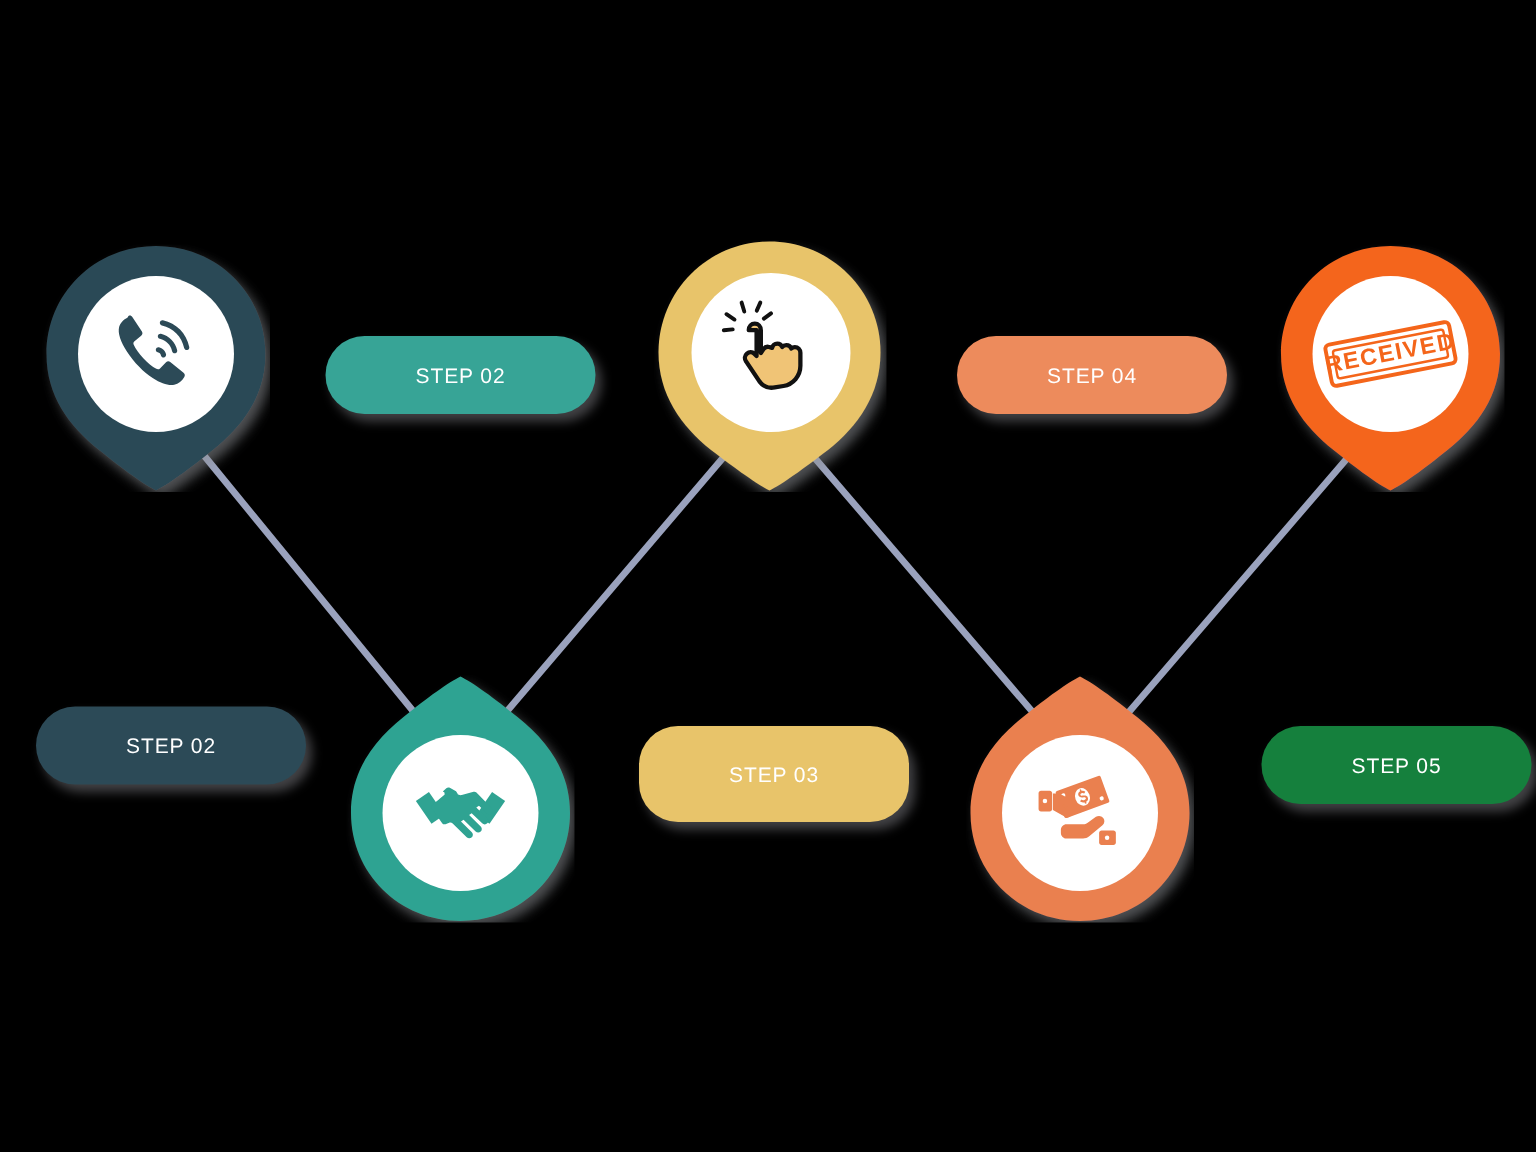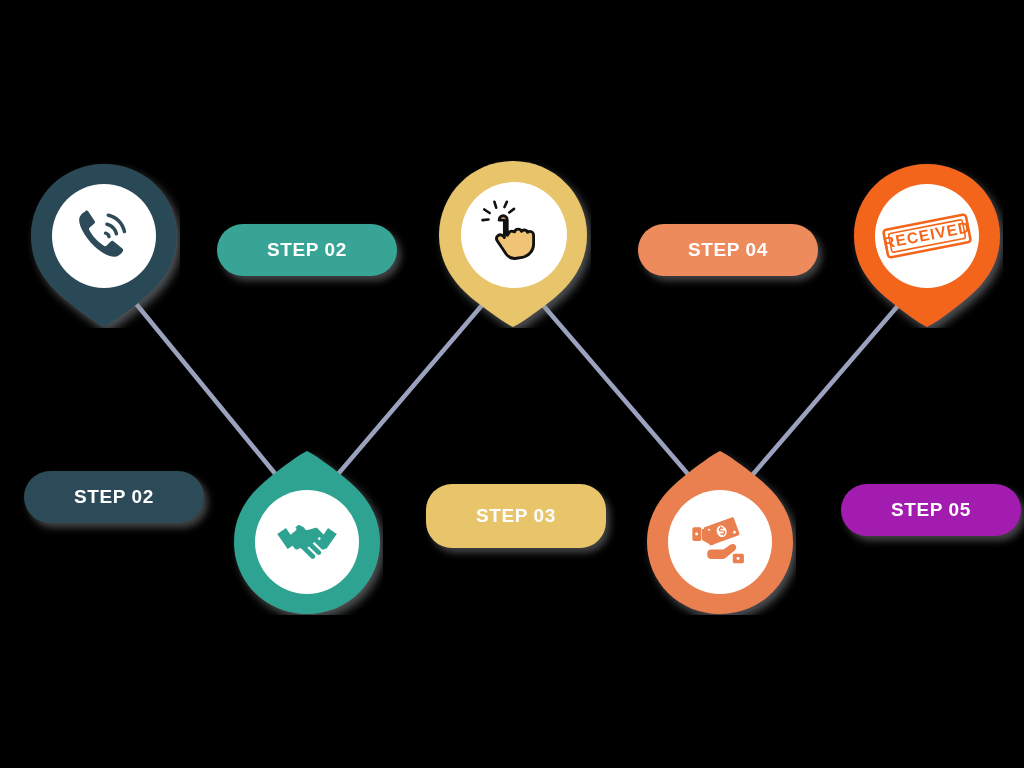--- a/index.html
+++ b/index.html
@@ -26,22 +26,22 @@
   }
 
   
   .pill {
     position: absolute;
     display: flex;
     align-items: center;
     justify-content: center;
     border-radius: 26px;
     color: #ffffff;
-    font-weight: bold;
-    font-size: 19px;
+    font-weight: normal;
+    font-size: 14px;
     letter-spacing: 0.6px;
     box-shadow: 4px 5px 7px rgba(120,120,125,0.55);
     white-space: nowrap;
   }
 
   
   .pin {
     position: absolute;
   }
   .pin-shape {
@@ -193,17 +193,17 @@
   </div>
 
   <div class="pill" id="pill-3" style="left: 426px; top: 484px; width: 180px; height: 64px; background: rgb(232, 196, 106); color: rgb(255, 255, 255);">
     <span>STEP 03</span>
   </div>
 
   <div class="pill" id="pill-4" style="left: 638px; top: 224px; width: 180px; height: 52px; background: rgb(237, 139, 92); color: rgb(255, 255, 255);">
     <span>STEP 04</span>
   </div>
 
-  <div class="pill" id="pill-5" style="left: 841px; top: 484px; width: 180px; height: 52px; background: #a21caf; color: rgb(255, 255, 255);">
+  <div class="pill" id="pill-5" style="left: 841px; top: 484px; width: 180px; height: 52px; background: #15803d; color: rgb(255, 255, 255);">
     <span>STEP 05</span>
   </div>
 
 </div>
 
 </body></html>

